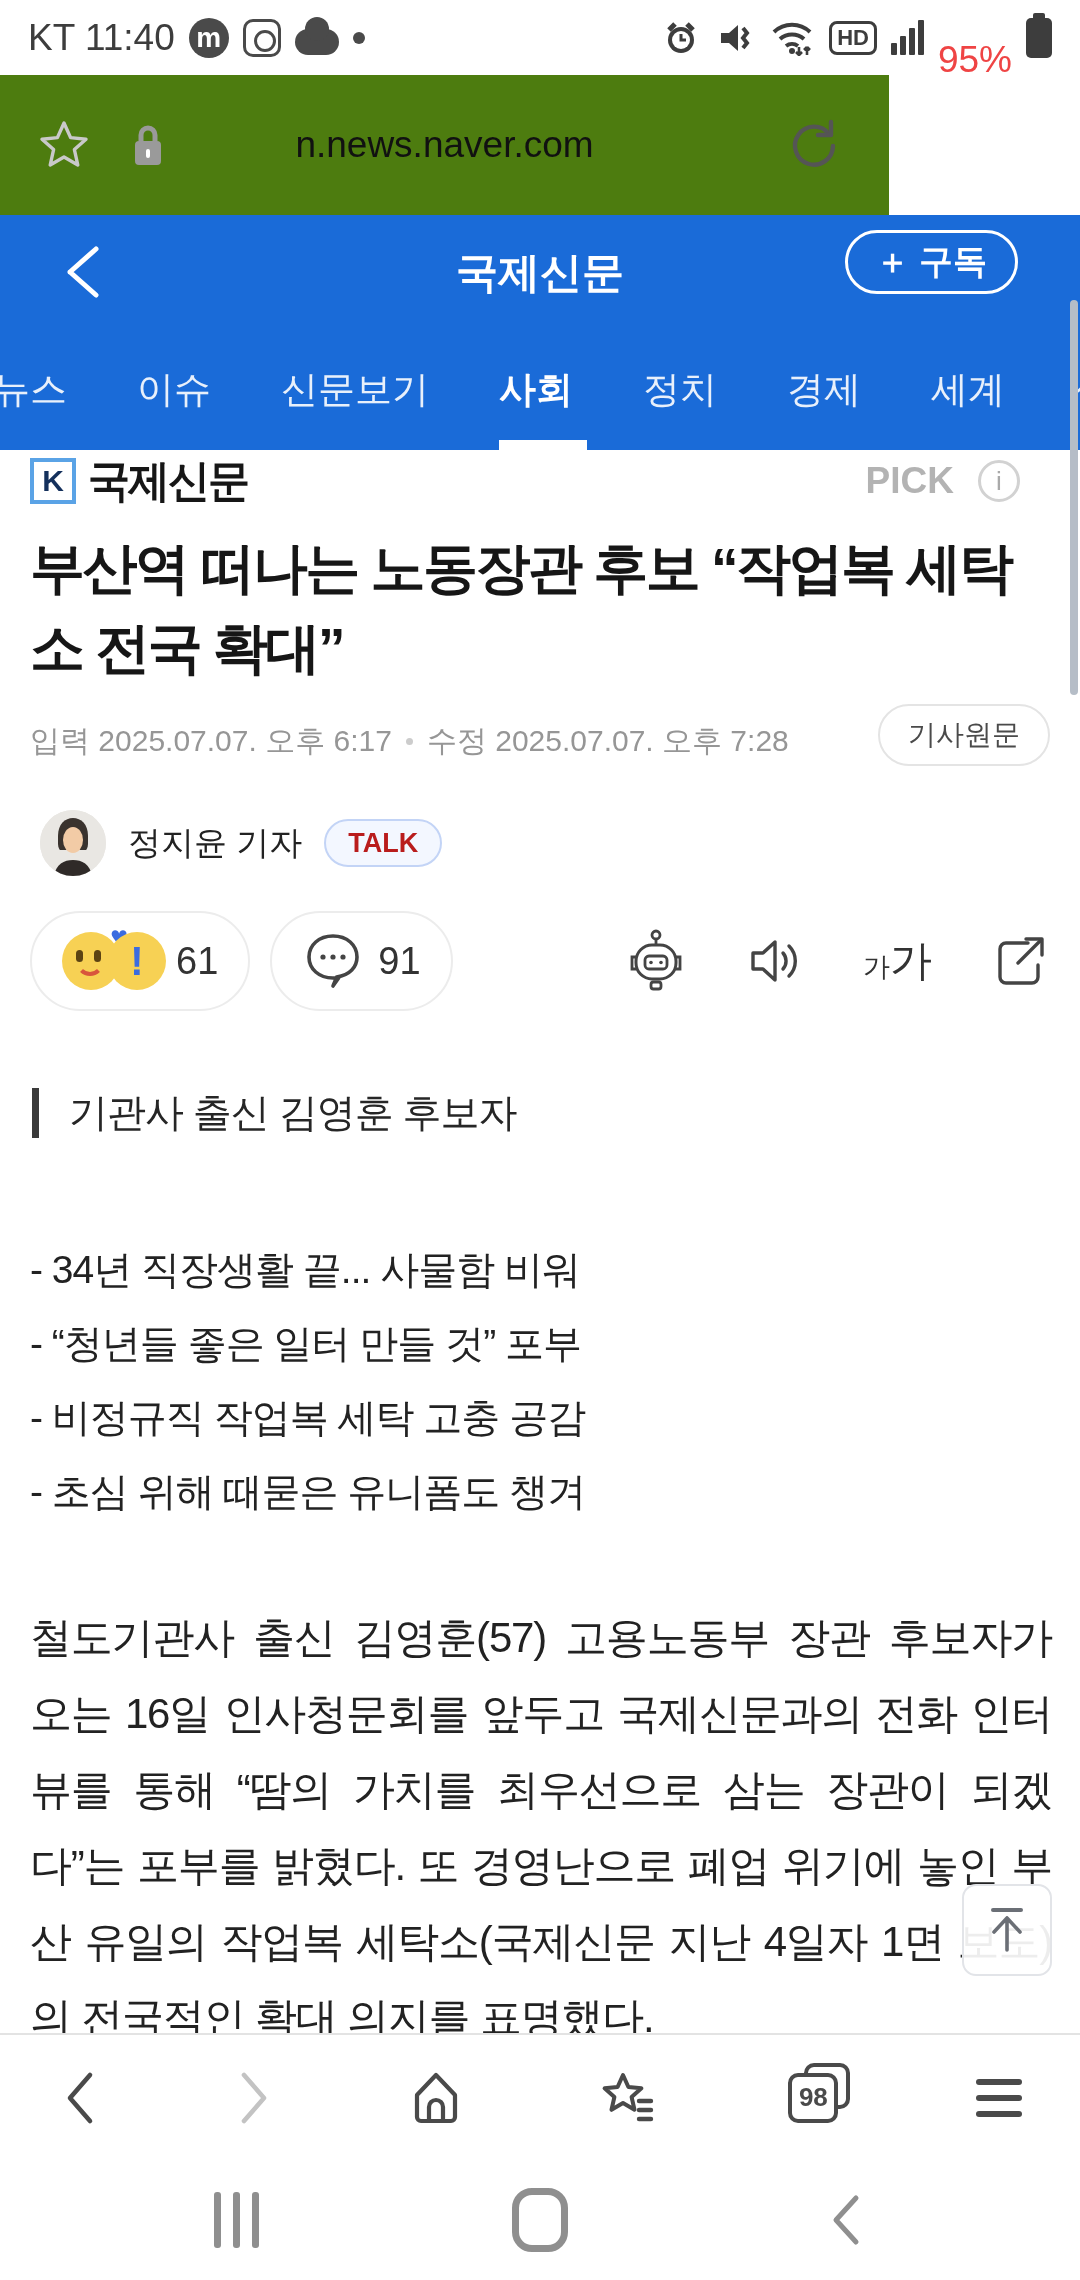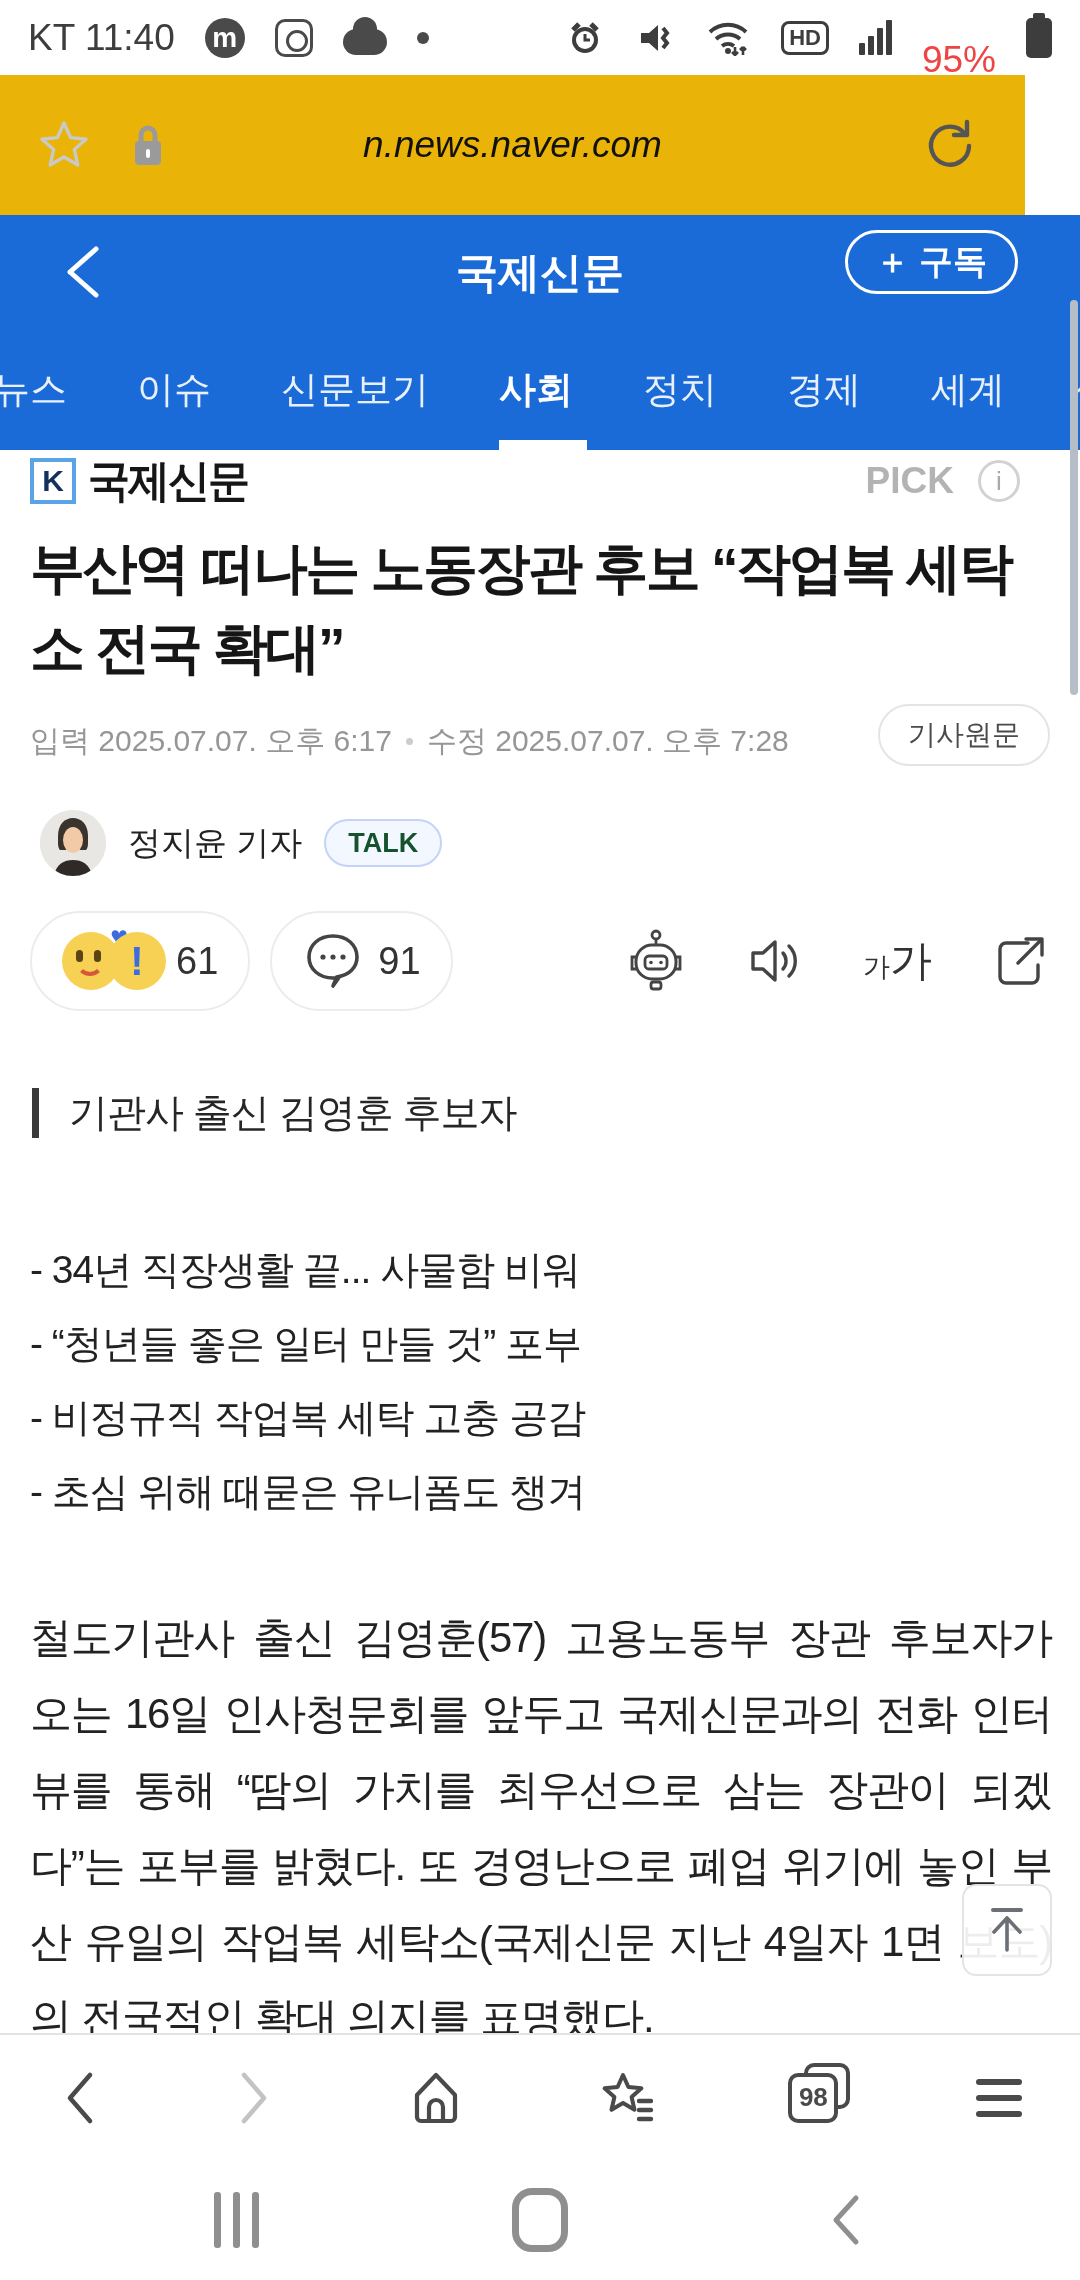--- a/index.html
+++ b/index.html
@@ -7,43 +7,43 @@
   body { font-family:"Liberation Sans","DejaVu Sans",sans-serif; }
   #phone {
     position:relative; width:1080px; height:2280px; background:#fff;
     overflow:hidden; margin:0 auto;
   }
   .abs { position:absolute; }
 
   
   .status-bar { top:0; left:0; width:1080px; height:75px; background:#fff;
     display:flex; align-items:center; justify-content:space-between; padding:0 28px; }
-  .status-left, .status-right { display:flex; align-items:center; gap:30px; color:#3d3d3d; }
+  .status-left, .status-right { display:flex; align-items:center; gap:14px; color:#3d3d3d; }
   .status-text { font-size:37px; color:#3d3d3d; letter-spacing:0; }
   .m-badge { width:40px; height:40px; border-radius:50%; background:#4a4a4a; color:#fff;
     font-size:28px; font-weight:bold; display:flex; align-items:center; justify-content:center; }
   .insta { width:38px; height:38px; border:3px solid #4a4a4a; border-radius:10px; position:relative; }
   .insta::after { content:""; position:absolute; left:8px; top:8px; width:16px; height:16px;
     border:3px solid #4a4a4a; border-radius:50%; }
   .cloud { width:44px; height:26px; background:#4a4a4a; border-radius:13px; position:relative; margin-top:8px;}
   .cloud::before { content:""; position:absolute; left:10px; top:-12px; width:24px; height:24px;
     background:#4a4a4a; border-radius:50%; }
   .tiny-dot { width:12px; height:12px; border-radius:50%; background:#4a4a4a; }
   .batt-pct { font-size:37px; color:#ef4444;margin-top:44px; }
   .battery { width:26px; height:40px; background:#3d3d3d; border-radius:5px; position:relative; }
   .battery::before { content:""; position:absolute; top:-5px; left:7px; width:12px; height:5px;
     background:#3d3d3d; border-radius:2px 2px 0 0; }
   .hd-badge { border:3px solid #3d3d3d; border-radius:8px; font-size:22px; font-weight:bold;
     color:#3d3d3d; padding:1px 5px; }
   .sig-bars { display:flex; align-items:flex-end; gap:3px; }
   .sig-bars i { display:block; width:6px; background:#3d3d3d; border-radius:1px; }
 
   
-  .url-bar { top:75px; left:0; width:1025px; height:140px; background:#eab308;
-    display:flex; align-items:center; padding:0 36px;font-style:italic; }
+  .url-bar { top:75px; left:0; width:889px; height:140px; background:#4d7c0f;
+    display:flex; align-items:center; padding:0 36px; }
   .url-text { position:absolute; left:0; right:0; text-align:center; font-size:37px; color:#111; }
   .refresh-wrap { position:absolute; right:46px; }
 
   
   .app-header { top:215px; left:0; width:1080px; height:115px; background:#1a6bd8;
     display:flex; align-items:center; justify-content:center; }
   .app-header-title { color:#fff; font-size:42px; font-weight:bold; }
   .back-wrap { position:absolute; left:52px; top:22px; }
   .subscribe-btn { position:absolute; right:62px; top:15px; height:64px; padding:0 28px;
     border:3.5px solid #fff; border-radius:34px; color:#fff; font-size:34px; font-weight:bold;
@@ -73,21 +73,21 @@
   .date-row { top:708px; left:30px; width:1020px; height:66px; display:flex; align-items:center;
     font-size:30px; color:#969696; gap:14px; }
   .date-sep { width:7px; height:7px; border-radius:50%; background:#cccccc; }
   .orig-btn { position:absolute; right:0; top:-4px; height:62px; padding:0 28px; border:2px solid #e4e4e4;
     border-radius:32px; background:#fff; color:#4a4a4a; font-size:28px; display:flex; align-items:center; }
 
   .reporter-row { top:800px; left:40px; height:86px; display:flex; align-items:center; }
   .avatar { width:66px; height:66px; border-radius:50%; overflow:hidden; background:#e9e7e3; }
   .reporter-name { font-size:33px; color:#222; margin-left:22px; }
   .talk-btn { margin-left:22px; height:48px; padding:0 22px; background:#f3f7ff; border:2px solid #c3d4f6;
-    border-radius:25px; color:#14532d; font-size:27px; font-weight:bold; display:flex; align-items:center; }
+    border-radius:25px; color:#b91c1c; font-size:27px; font-weight:bold; display:flex; align-items:center; }
 
   
   .react-row { top:905px; left:30px; width:1020px; height:112px; display:flex; align-items:center; }
   .pill { height:100px; border:2px solid #ececec; border-radius:52px; background:#fff;
     display:flex; align-items:center; padding:0 30px; }
   .pill + .pill { margin-left:20px; }
   .pill .count { font-size:38px; color:#333; margin-left:14px; }
   .emoji-stack { position:relative; width:100px; height:58px; }
   .emo { position:absolute; width:58px; height:58px; border-radius:50%; background:#f7d154; }
   .emo.smile { left:0; top:0; }

